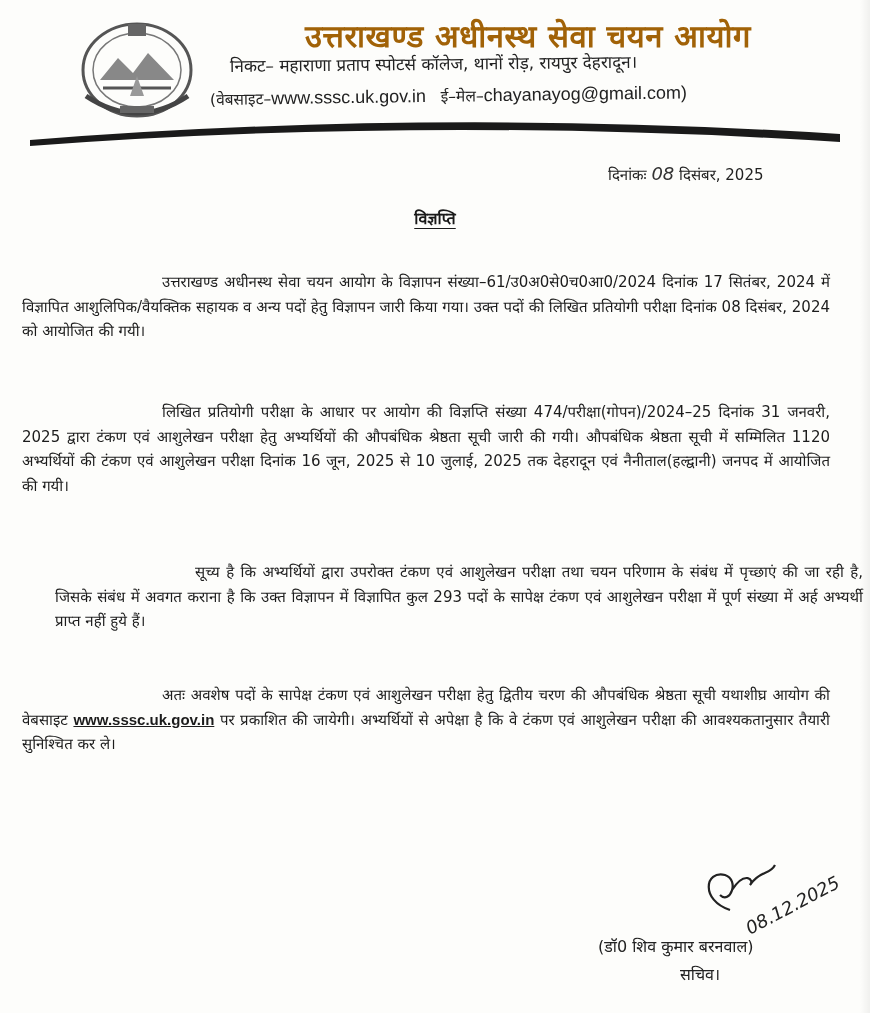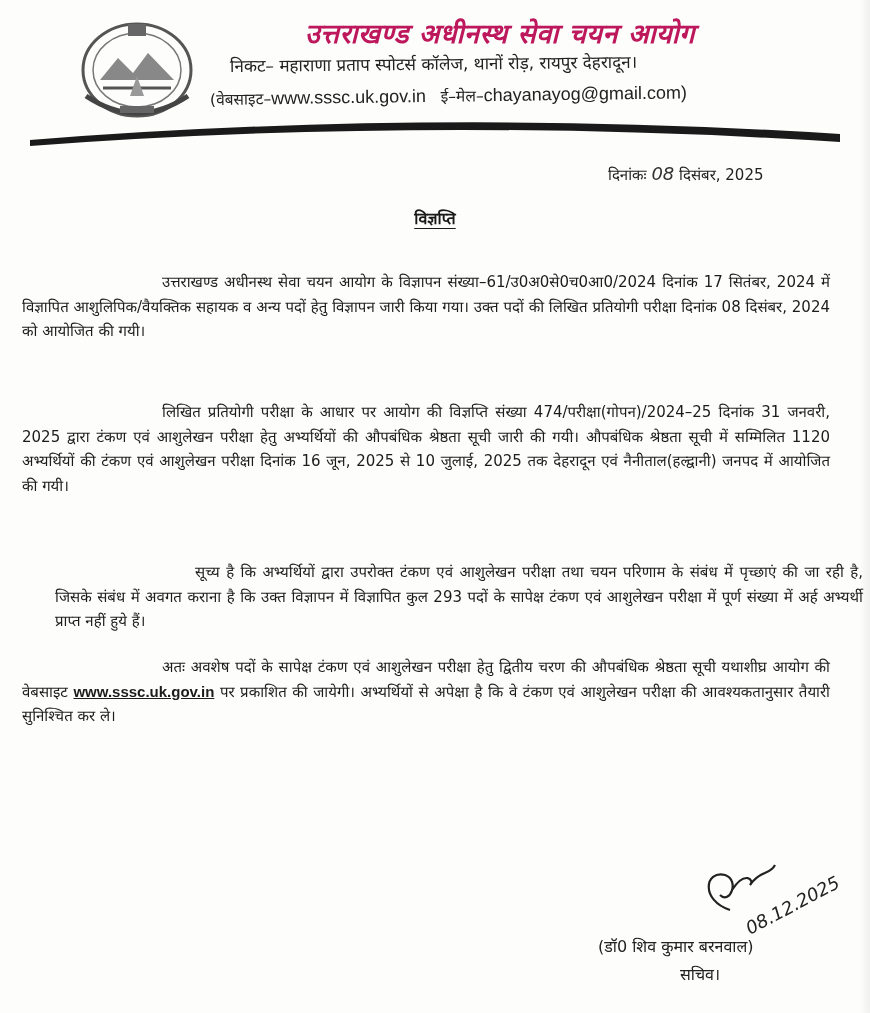--- a/index.html
+++ b/index.html
@@ -9,21 +9,21 @@
     font-family: "DejaVu Sans", sans-serif;
     color: #1a1a1a;
     position: relative;
   }
   .page { position: absolute; inset: 0; }
   .logo {
     position: absolute; left: 78px; top: 18px; width: 118px; height: 106px;
   }
   .hdr-title {
     position: absolute; left: 305px; top: 14px;
-    font-size: 27px; font-weight: bold; letter-spacing: 0.5px; color: #be185d; font-style: italic;
+    font-size: 31px; font-weight: bold; letter-spacing: 0.5px; color: #a16207;
   }
   .hdr-addr {
     position: absolute; left: 230px; top: 54px;
     font-size: 17px; color: #222; transform: rotate(-0.6deg); transform-origin: left;
   }
   .hdr-web {
     position: absolute; left: 210px; top: 88px;
     font-size: 15.5px; color: #222; transform: rotate(-0.8deg); transform-origin: left;
     white-space: nowrap;
   }
@@ -45,21 +45,21 @@
   }
   .subject span { text-decoration: underline; text-underline-offset: 4px; }
   .para {
     position: absolute; left: 22px; width: 808px;
     font-size: 15px; line-height: 24.5px; text-align: justify;
     text-indent: 140px; color: #1c1c1c;
   }
   .p1 { top: 255px; }
   .p2 { top: 385px; }
   .p3 { top: 545px; margin-left: 33px; }
-  .p4 { top: 640px; }
+  .p4 { top: 668px; }
   .link { text-decoration: underline; font-family: "Liberation Sans", sans-serif; font-weight: bold; }
   .sig-svg { position: absolute; left: 690px; top: 850px; width: 170px; height: 95px; }
   .sig-name {
     position: absolute; left: 598px; top: 935px; font-size: 16px; color: #222;
   }
   .sig-title {
     position: absolute; left: 680px; top: 963px; font-size: 16px; color: #222; text-align: right;
   }
   .shade {
     position: absolute; right: 0; top: 0; width: 10px; height: 1013px;

